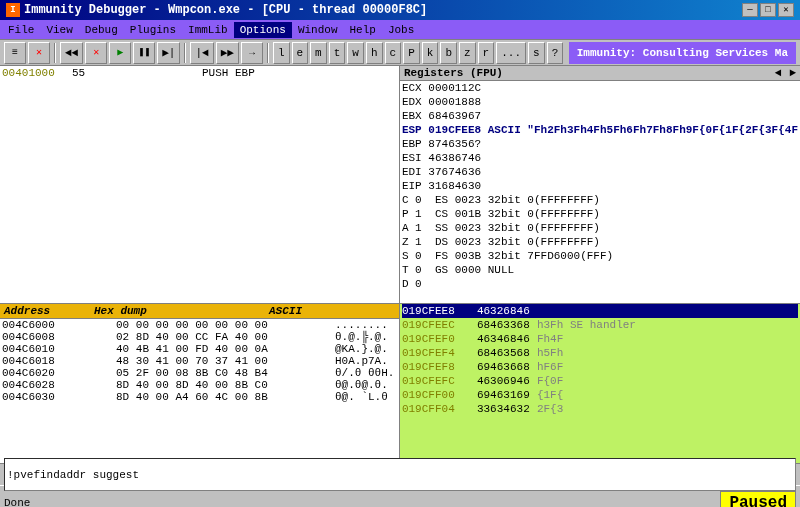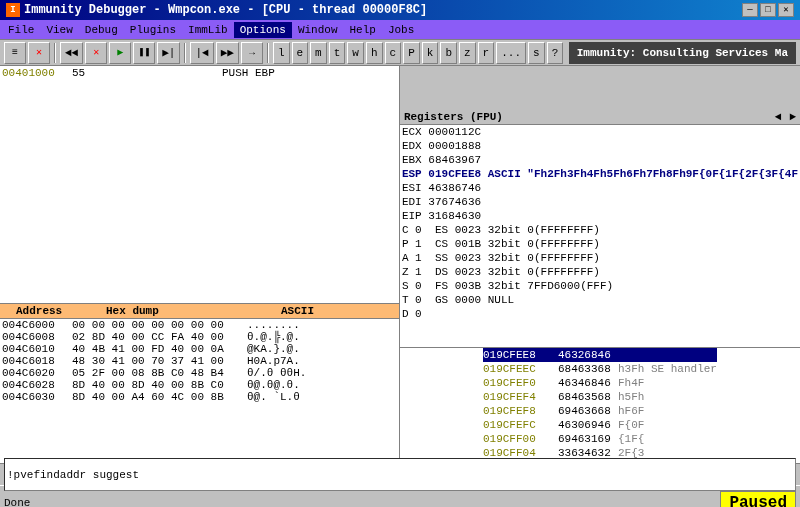--- a/index.html
+++ b/index.html
@@ -114,21 +114,21 @@
       border-top-color: #ffffff;
       border-left-color: #ffffff;
       font-size: 11px;
       cursor: pointer;
       height: 22px;
       display: flex;
       align-items: center;
     }
     .immunity-banner {
       margin-left: auto;
-      background: #404040;
+      background: #8b5cf6;
       color: white;
       padding: 2px 8px;
       font-size: 11px;
       font-weight: bold;
       height: 22px;
       display: flex;
       align-items: center;
     }
 
     
@@ -155,38 +155,40 @@
 
     
     #hexdump-area {
       flex: 1;
       overflow: hidden;
       background: #ffffff;
       display: flex;
       flex-direction: column;
     }
     #hexdump-header {
-      background: #fdba74;
+      background: #eab308;
       display: flex;
       border-bottom: 1px solid #808080;
-      padding: 1px 16px;
+      padding: 1px 4px;
+      font-style: italic;
     }
     #hexdump-header span {
       font-size: 11px;
       font-weight: bold;
     }
     #hexdump-content {
       flex: 1;
       overflow-y: auto;
       font-family: 'Courier New', monospace;
       font-size: 11px;
     }
     .hex-row {
       display: flex;
       padding: 0 2px;
+      gap: 44px;
     }
     .hex-addr {
       color: #000000;
       min-width: 70px;
     }
     .hex-bytes {
       color: #000000;
       min-width: 175px;
     }
     .hex-ascii {
@@ -199,21 +201,20 @@
       display: flex;
       flex-direction: column;
     }
 
     
     #registers-area {
       height: 60%;
       border-bottom: 1px solid #808080;
       overflow: hidden;
       background: #ffffff;
-      margin-top: 44px;
     }
     #registers-header {
       background: #c0c0c0;
       display: flex;
       align-items: center;
       justify-content: space-between;
       padding: 1px 4px;
       border-bottom: 1px solid #808080;
     }
     #registers-header span {
@@ -233,24 +234,23 @@
     }
     .reg-row {
       white-space: pre;
       line-height: 14px;
     }
 
     
     #stack-area {
       flex: 1;
       overflow: hidden;
-      background: #ffffff;
+      background: #bef264;
       display: flex;
       flex-direction: column;
-      align-items: center;
     }
     #stack-content {
       flex: 1;
       overflow-y: auto;
       font-family: 'Courier New', monospace;
       font-size: 11px;
       padding: 0 2px;
     }
     .stack-row {
       display: flex;
@@ -332,21 +332,20 @@
     }
     .disasm-addr {
       color: #808000;
       min-width: 70px;
     }
     .disasm-bytes {
       min-width: 130px;
     }
     .disasm-instr {
       flex: 1;
-      margin-left: 20px;
     }
   </style>
 </head>
 <body>
 
 <div id="title-bar">
   <div class="title-left">
     <span class="title-icon">I</span>
     <span>Immunity Debugger - Wmpcon.exe - [CPU - thread 00000F8C]</span>
   </div>
@@ -471,20 +470,21 @@
         <div class="header-arrows">
           <span>◄</span>
           <span>►</span>
         </div>
       </div>
       <div id="registers-content">
           <div class="reg-row">ECX 0000112C</div>
           <div class="reg-row">EDX 00001888</div>
           <div class="reg-row">EBX 68463967</div>
           <div class="reg-row" style="color: rgb(0, 0, 128); font-weight: bold;">ESP 019CFEE8 ASCII "Fh2Fh3Fh4Fh5Fh6Fh7Fh8Fh9F{0F{1F{2F{3F{4F</div>
+          <div class="reg-row">EBP 8746356?</div>
           <div class="reg-row">ESI 46386746</div>
           <div class="reg-row">EDI 37674636</div>
           <div class="reg-row"></div>
           <div class="reg-row">EIP 31684630</div>
           <div class="reg-row"></div>
           <div class="reg-row">C 0  ES 0023 32bit 0(FFFFFFFF)</div>
           <div class="reg-row">P 1  CS 001B 32bit 0(FFFFFFFF)</div>
           <div class="reg-row">A 1  SS 0023 32bit 0(FFFFFFFF)</div>
           <div class="reg-row">Z 1  DS 0023 32bit 0(FFFFFFFF)</div>
           <div class="reg-row">S 0  FS 003B 32bit 7FFD6000(FFF)</div>

